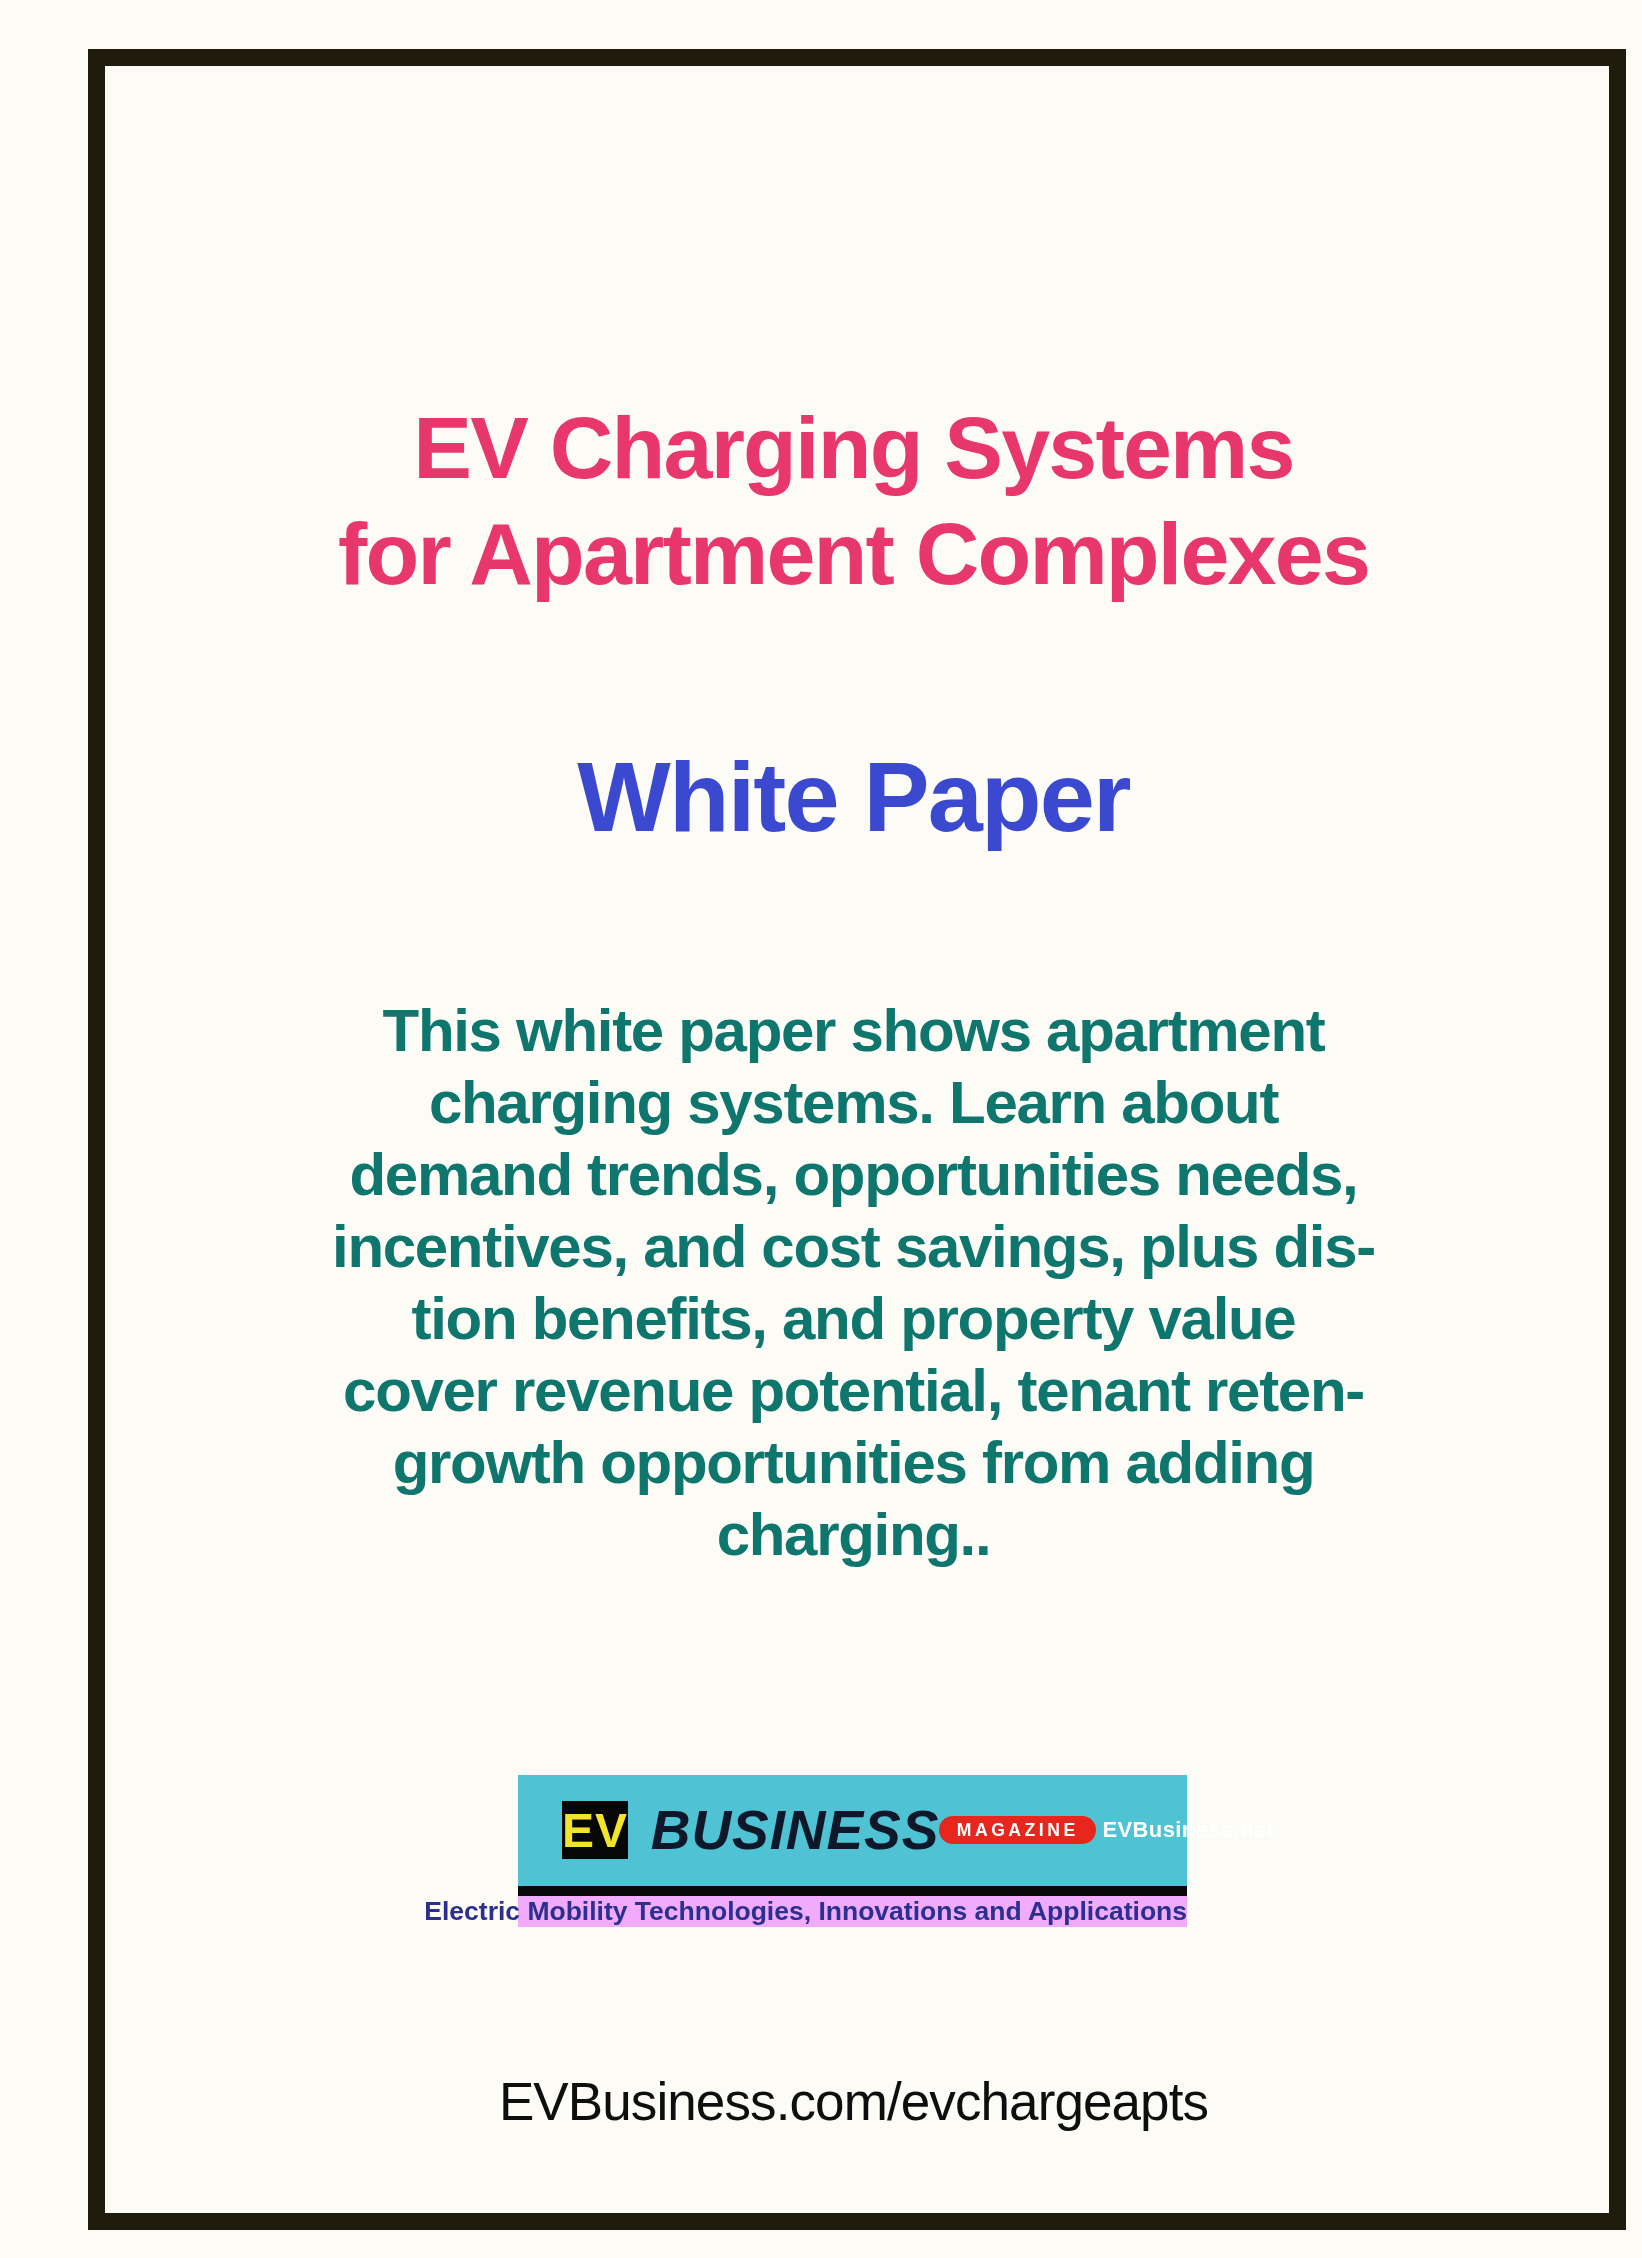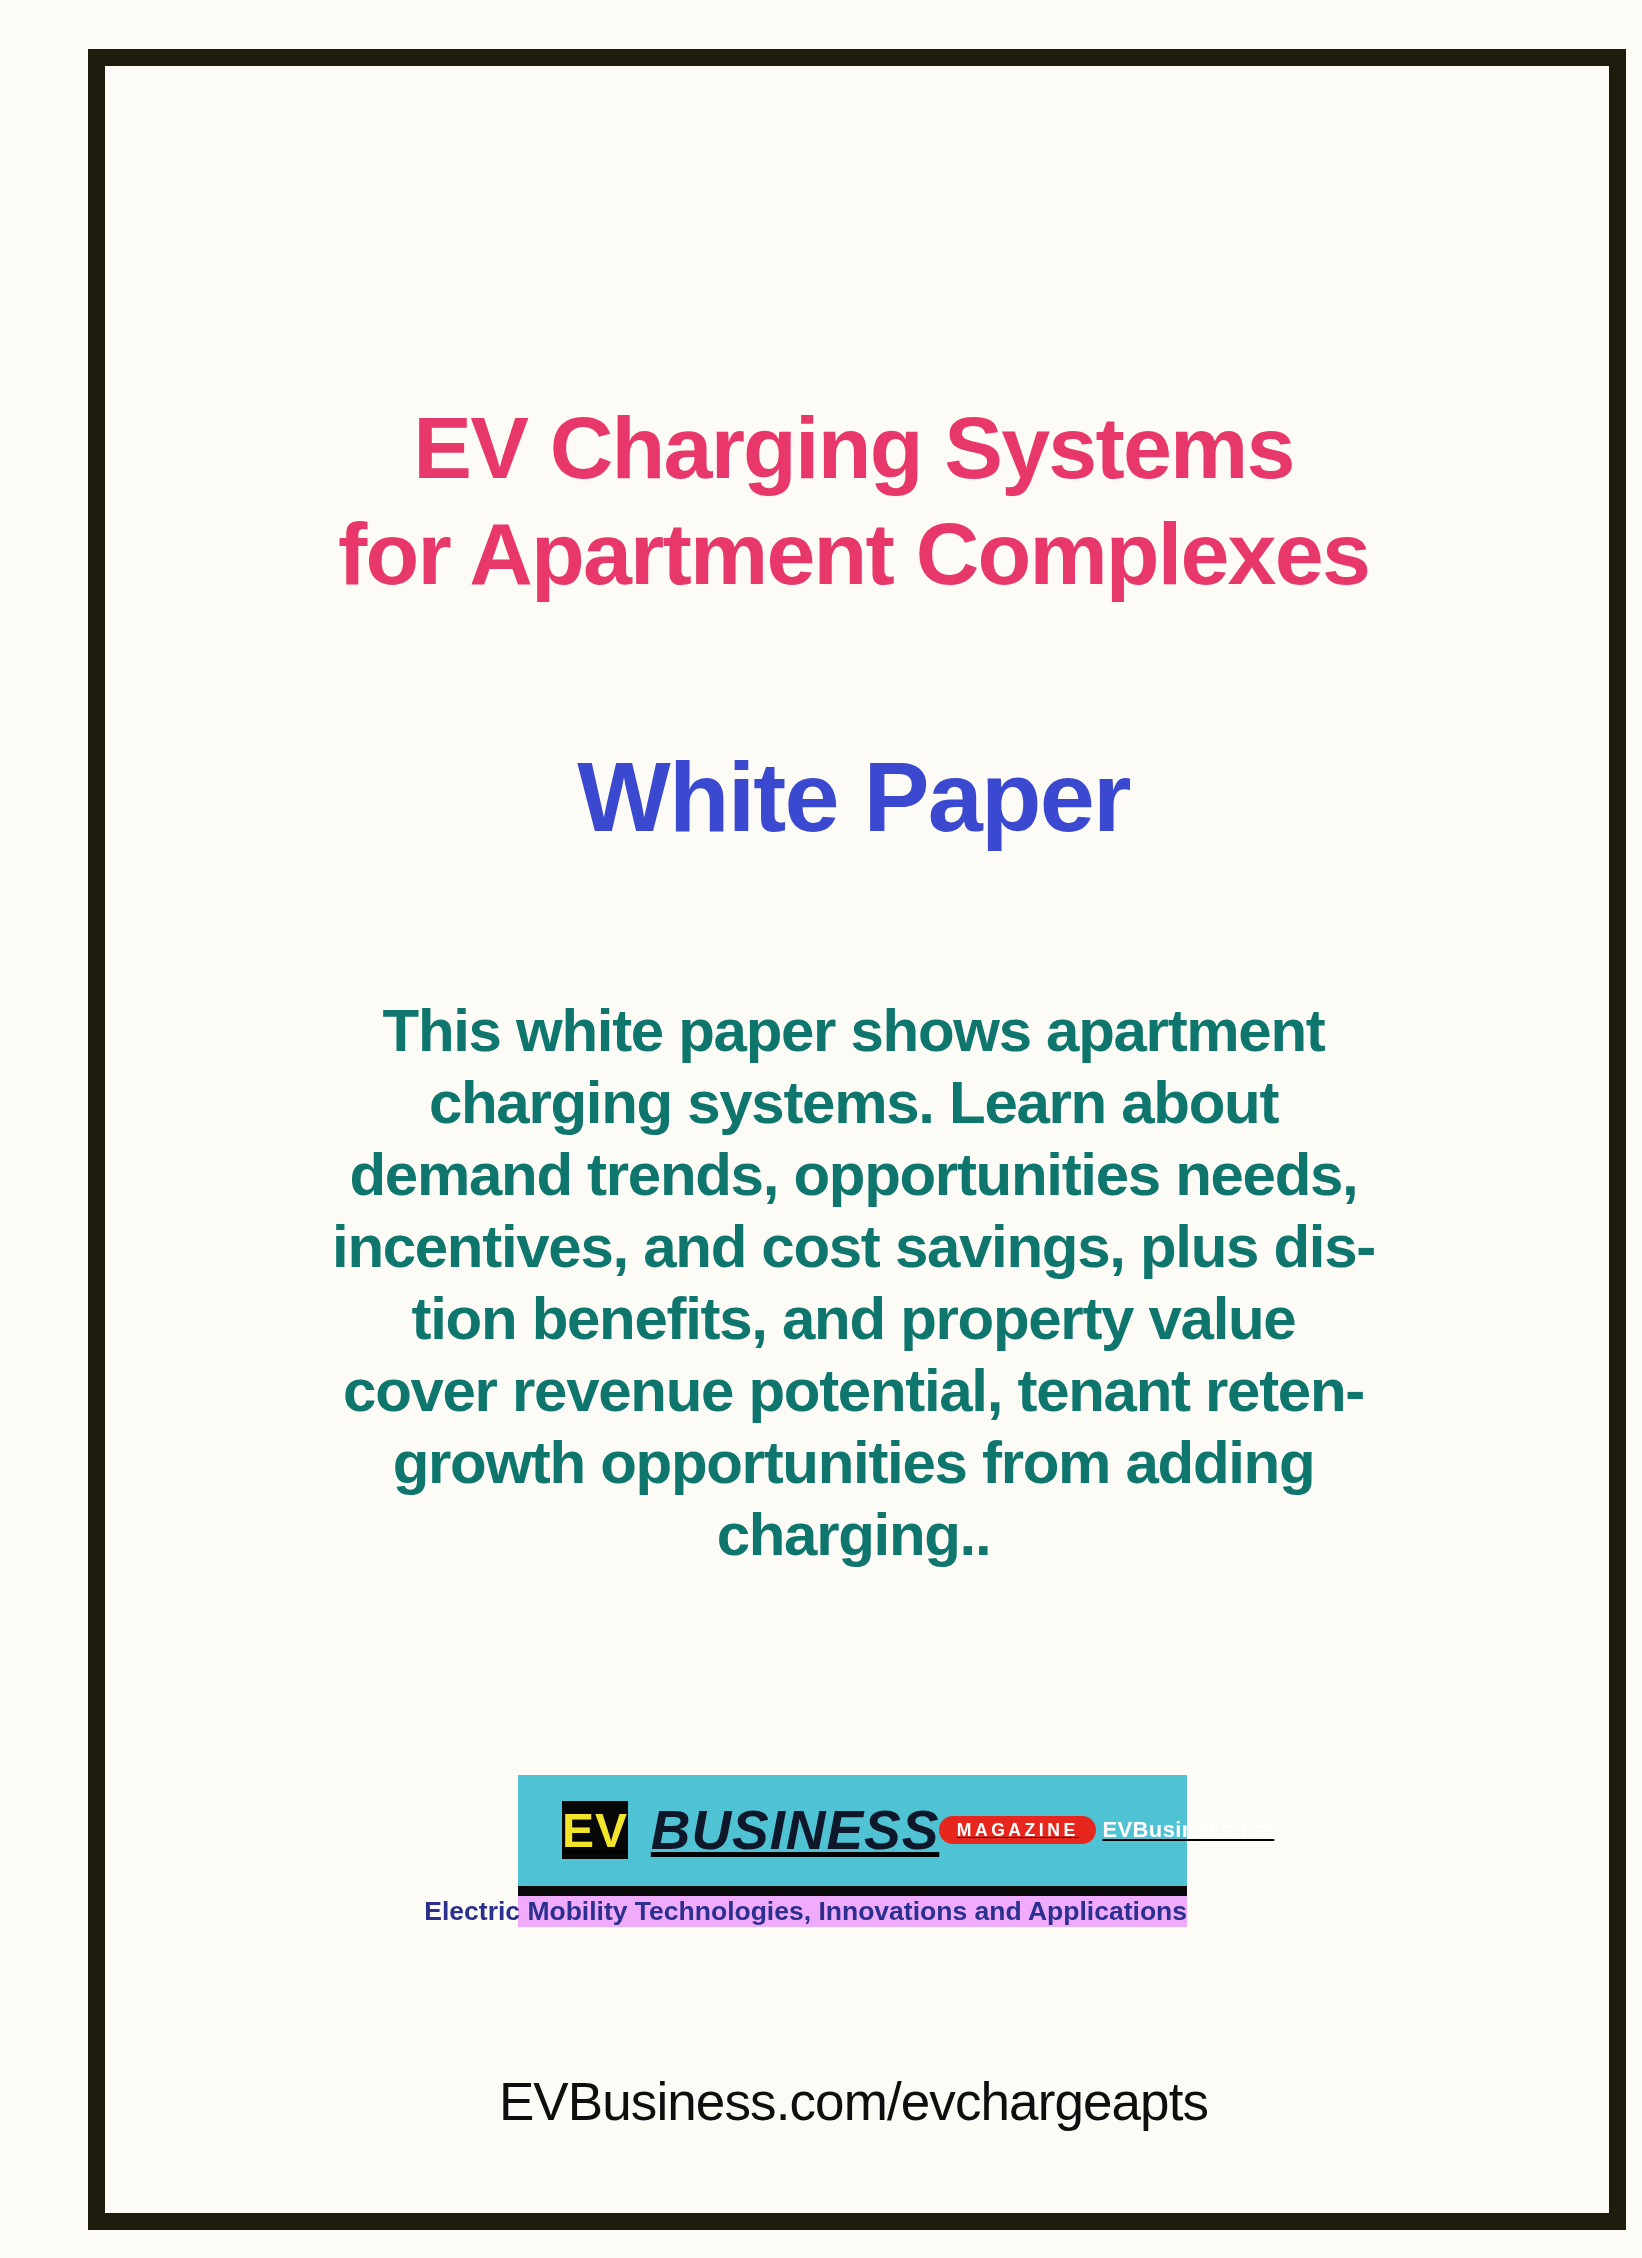--- a/index.html
+++ b/index.html
@@ -61,21 +61,20 @@
     width: 669px;
     height: 152px;
     display: flex;
     flex-direction: column;
   }
   .logo-top {
     height: 112px;
     background: #4FC3D3;
     display: flex;
     align-items: center;
-    text-decoration: underline;
   }
   .ev-box {
     margin-left: 44px;
     width: 88px;
     height: 58px;
     background: #070707;
     color: #F2E42B;
     font-size: 48px;
     font-weight: bold;
     display: flex;

